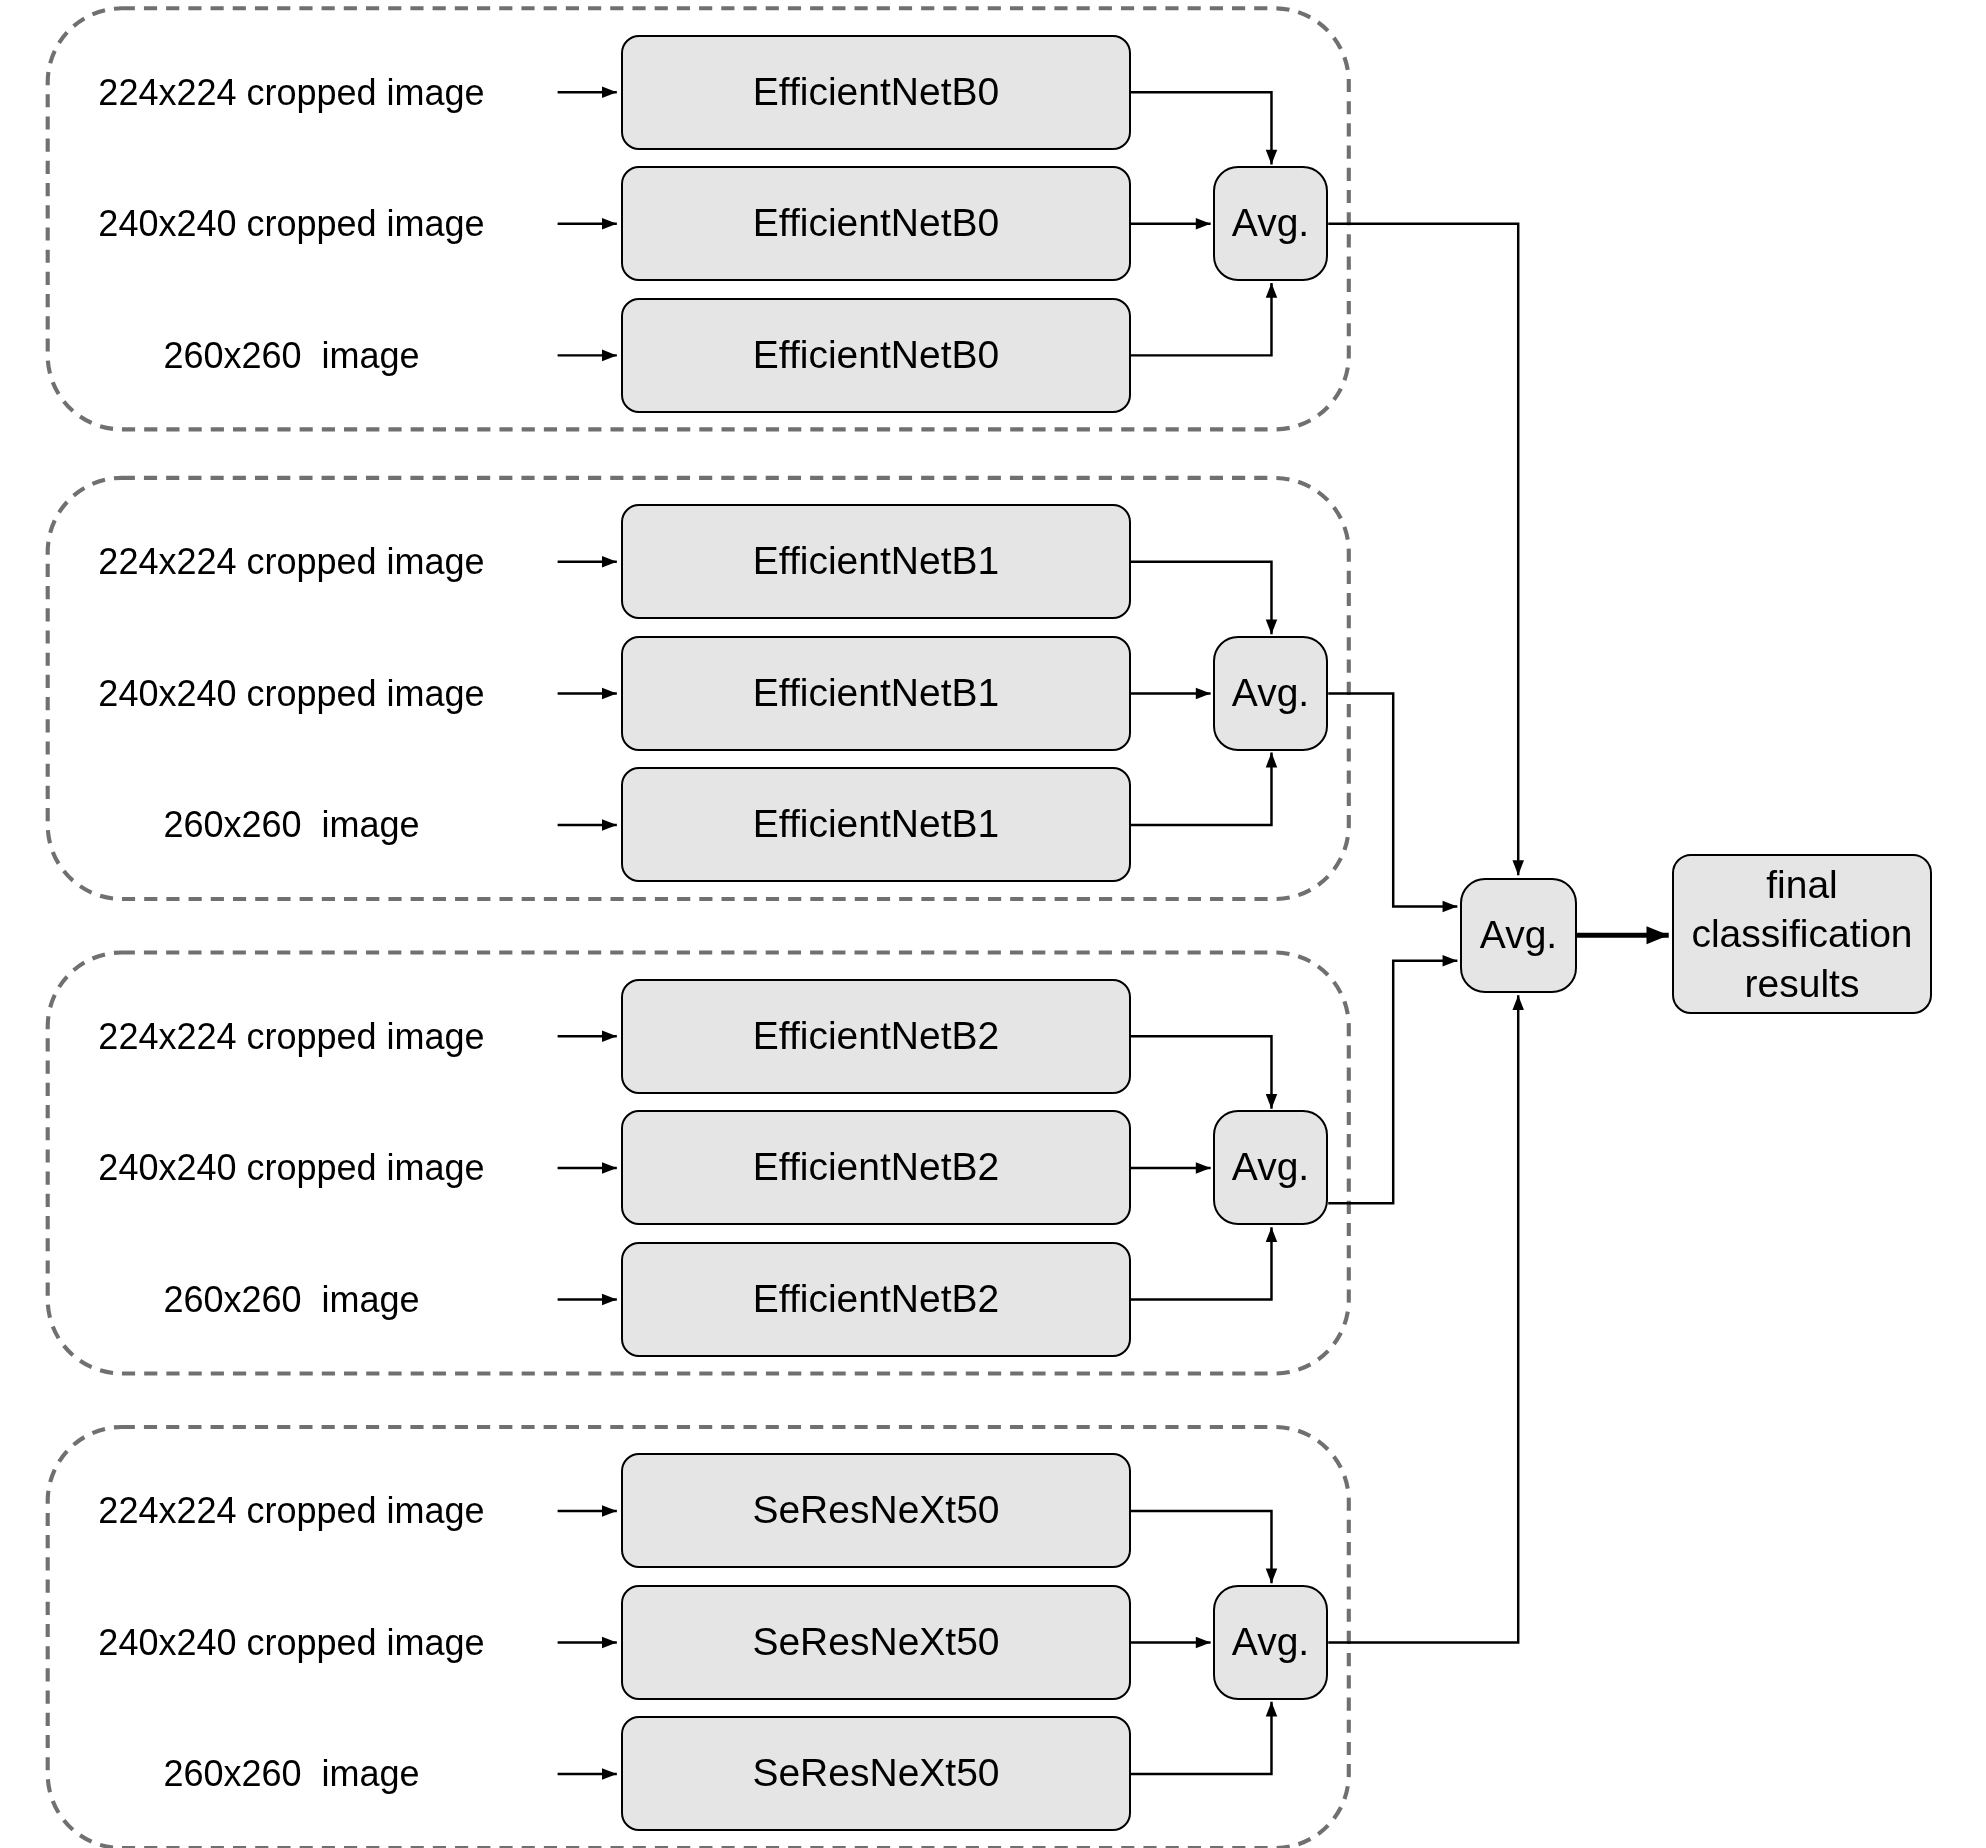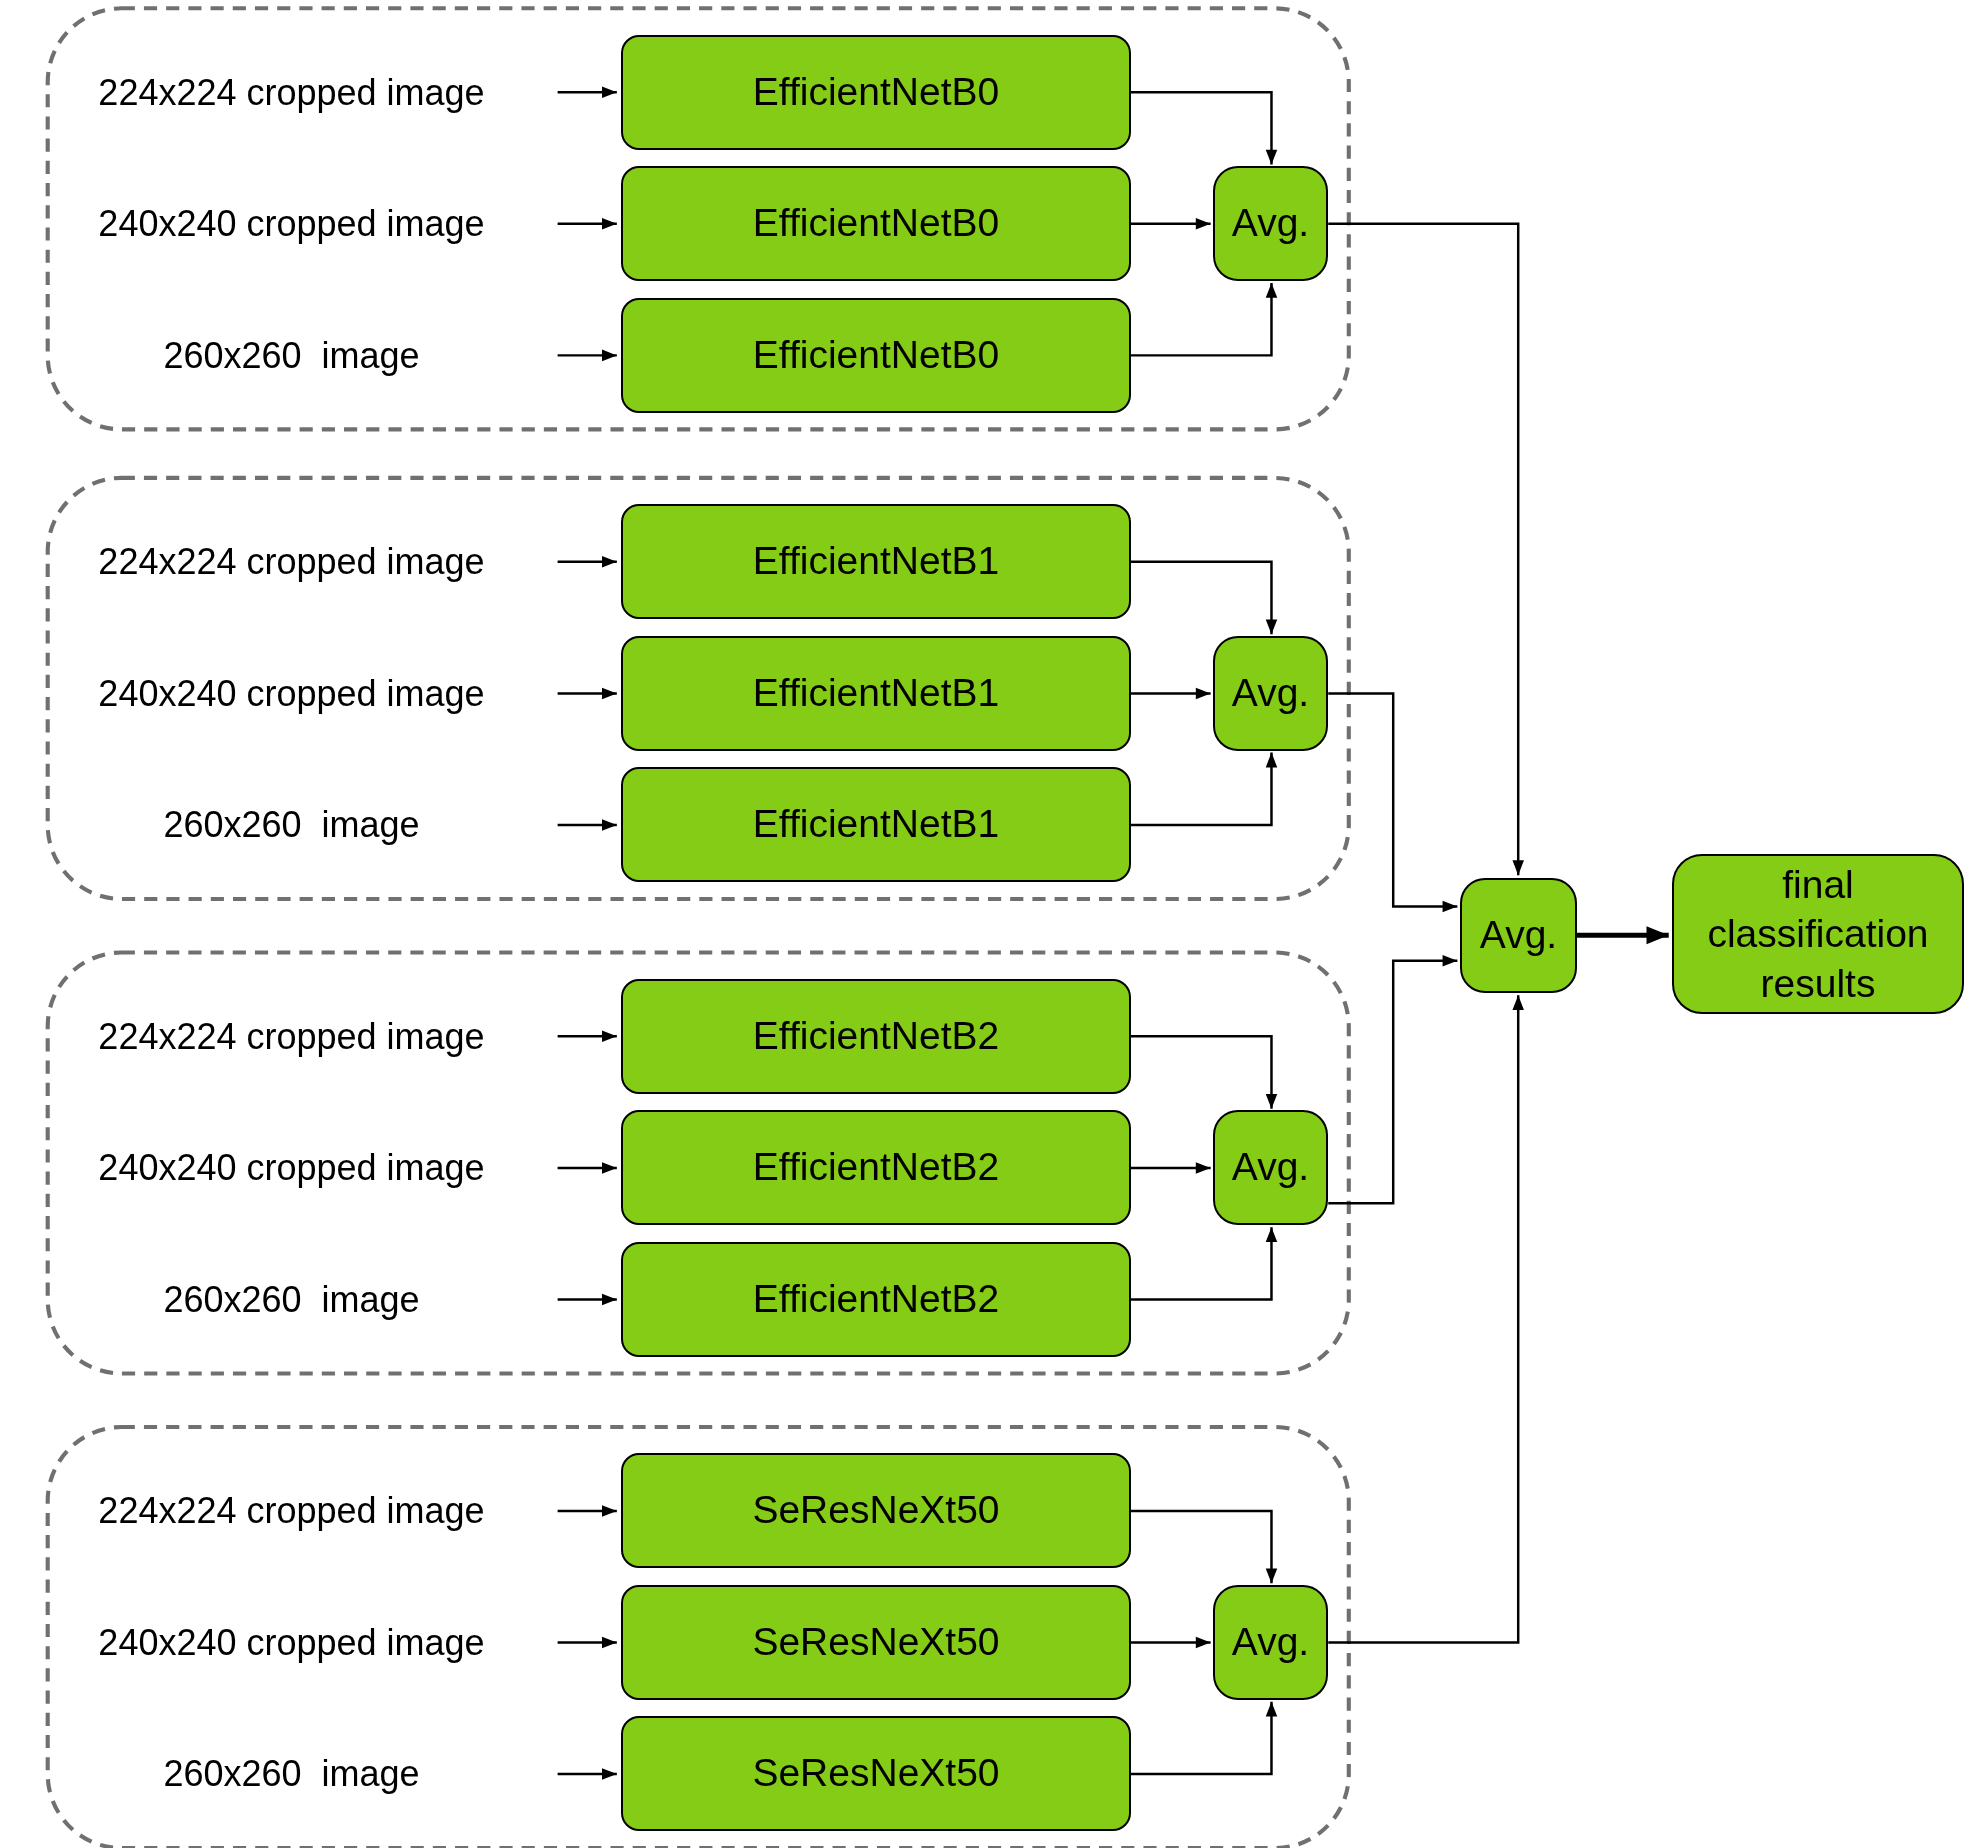--- a/index.html
+++ b/index.html
@@ -8,21 +8,21 @@
     width: 1987px;
     height: 1849px;
     background: #ffffff;
     font-family: "Liberation Sans", sans-serif;
     color: #000000;
   }
   #wires { position: absolute; left: 0; top: 0; width: 1987px; height: 1849px; }
   .node {
     position: absolute;
     box-sizing: border-box;
-    background: #84cc16;
+    background: #e5e5e5;
     border: 2.5px solid #000000;
     display: flex;
     align-items: center;
     justify-content: center;
     font-size: 39px;
     line-height: 1.2;
     color: #000000;
   }
   .model-node {
     left: 621px;
@@ -51,23 +51,23 @@
   .final-avg-node {
     left: 1460px;
     top: 878px;
     width: 117px;
     height: 115px;
     border-radius: 25px;
   }
   .final-results-node {
     left: 1672px;
     top: 854px;
-    width: 292px;
+    width: 260px;
     height: 160px;
-    border-radius: 30px;
+    border-radius: 19px;
     white-space: pre-line;
     text-align: center;
     line-height: 1.27;
     font-size: 39px;
   }
 </style>
 </head>
 <body>
 
 <div id="canvas">

